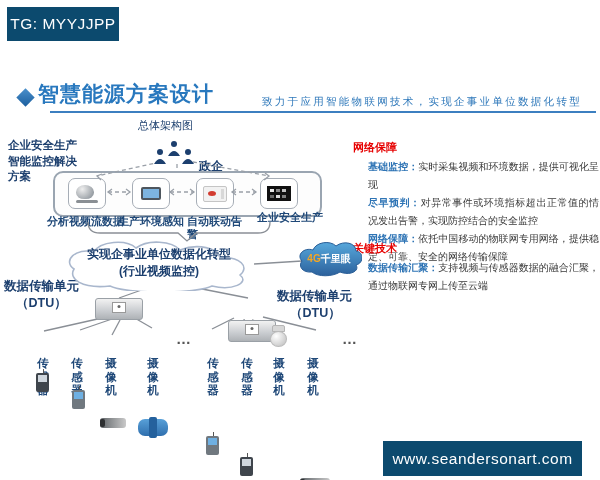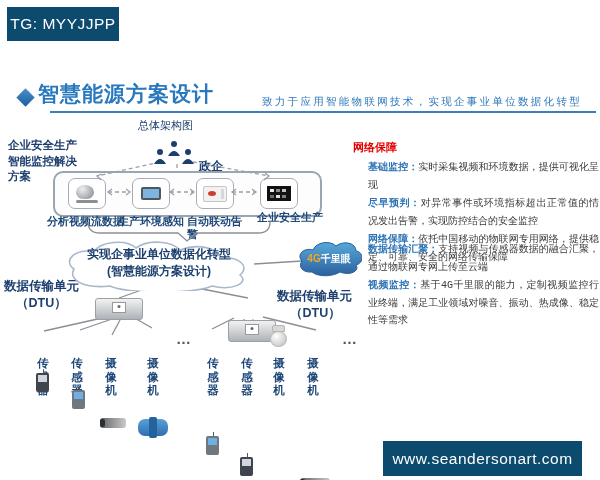--- a/index.html
+++ b/index.html
@@ -171,21 +171,21 @@
 </div>
 <div class="abs plabel" style="left:47px;top:215px">分析视频流数据</div>
 <div class="abs plabel" style="left:118px;top:215px">生产环境感知</div>
 <div class="abs plabel" style="left:187px;top:215px;width:58px">自动联动告警</div>
 <div class="abs plabel" style="left:257px;top:211px">企业安全生产</div>
 
 <svg class="abs" style="left:60px;top:239px;z-index:2" width="198" height="52" viewBox="0 0 198 52">
   <path d="M50,47 C22,50 8,40 14,30 C2,22 16,8 34,13 C40,2 66,0 76,9 C88,0 112,2 120,11 C138,4 158,9 160,19 C180,17 190,28 180,36 C190,44 172,52 152,47 C134,55 68,55 50,47 Z" fill="#ffffff" stroke="#a9b7cd" stroke-width="1.6"></path>
 </svg>
 <div class="abs cloud-text" style="left:62px;top:246px;width:194px;z-index:3">实现企事业单位数据化转型</div>
-<div class="abs cloud-text" style="left:62px;top:263px;width:194px;z-index:3">(智慧能源方案设计)</div>
+<div class="abs cloud-text" style="left:62px;top:263px;width:194px;z-index:3">(行业视频监控)</div>
 
 <svg class="abs" style="left:296px;top:239px;z-index:2" width="66" height="38" viewBox="0 0 66 38">
   <defs>
     <linearGradient id="g4" x1="0" y1="0" x2="0" y2="1">
       <stop offset="0" stop-color="#57a8dc"></stop>
         <stop offset="1" stop-color="#2c619c"></stop>
     </linearGradient>
   </defs>
   <path d="M16,33 C6,34 2,27 6,22 C0,16 8,8 17,11 C20,3 34,1 40,7 C48,1 60,4 60,12 C68,13 68,24 60,26 C64,32 54,37 44,33 C36,38 22,38 16,33 Z" fill="url(#g4)" stroke="#2a5e97" stroke-width="1"></path>
 </svg>
@@ -234,15 +234,15 @@
 <div class="abs vlabel" style="left:306px;top:357px">摄像机</div>
 
 <div class="abs panel" id="panel-main">
   <p class="panel-heading">网络保障</p>
   <p class="item"><span class="kw">基础监控：</span><span>实时采集视频和环境数据，提供可视化呈现</span></p>
   <p class="item"><span class="kw">尽早预判：</span><span>对异常事件或环境指标超出正常值的情 况发出告警，实现防控结合的安全监控</span></p>
   <p class="item"><span class="kw">网络保障：</span><span>依托中国移动的物联网专用网络，提供稳定、可靠、安全的网络传输保障</span></p>
 </div>
 
 <div class="abs panel" id="panel-key">
+  <p class="panel-heading">关键技术</p>
   <p class="item"><span class="kw">数据传输汇聚：</span><span>支持视频与传感器数据的融合汇聚，通过物联网专网上传至云端</span></p>
-  <p class="item"><span class="kw">视频监控：</span><span>基于4G千里眼的能力，定制视频监控行业终端，满足工业领域对噪音、振动、热成像、稳定性等需求</span></p>
 </div>
 
 </body></html>

